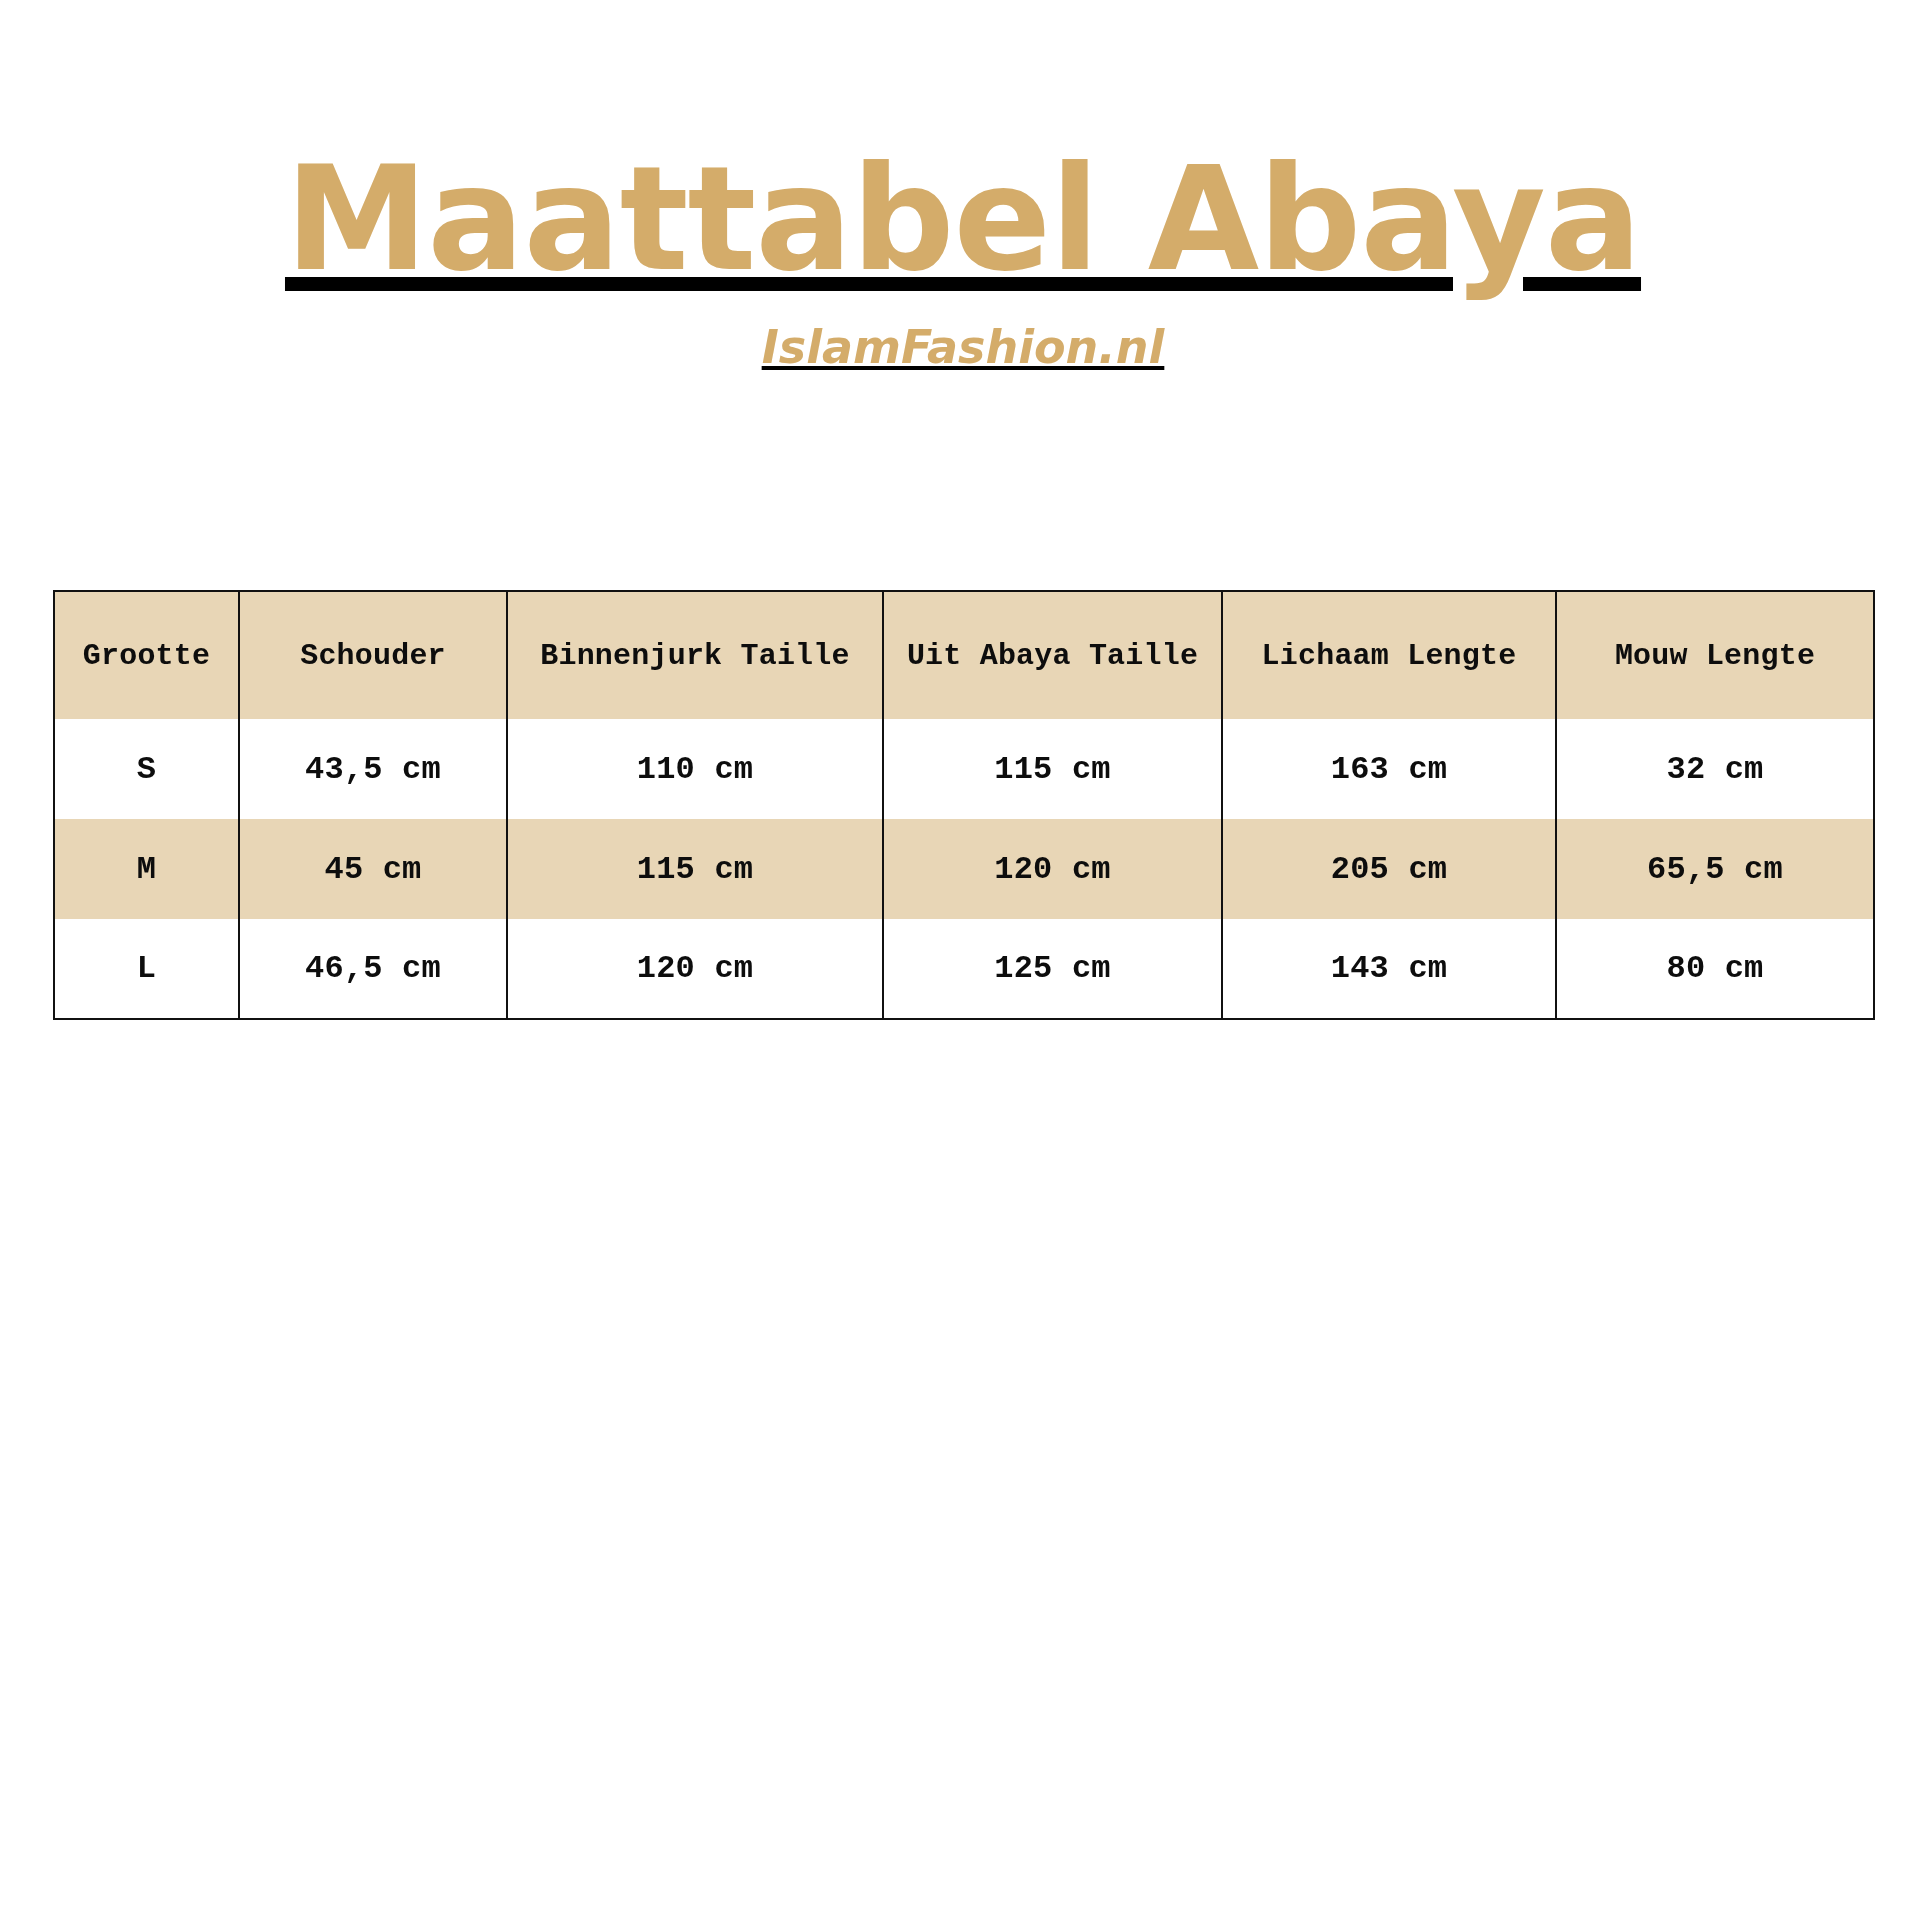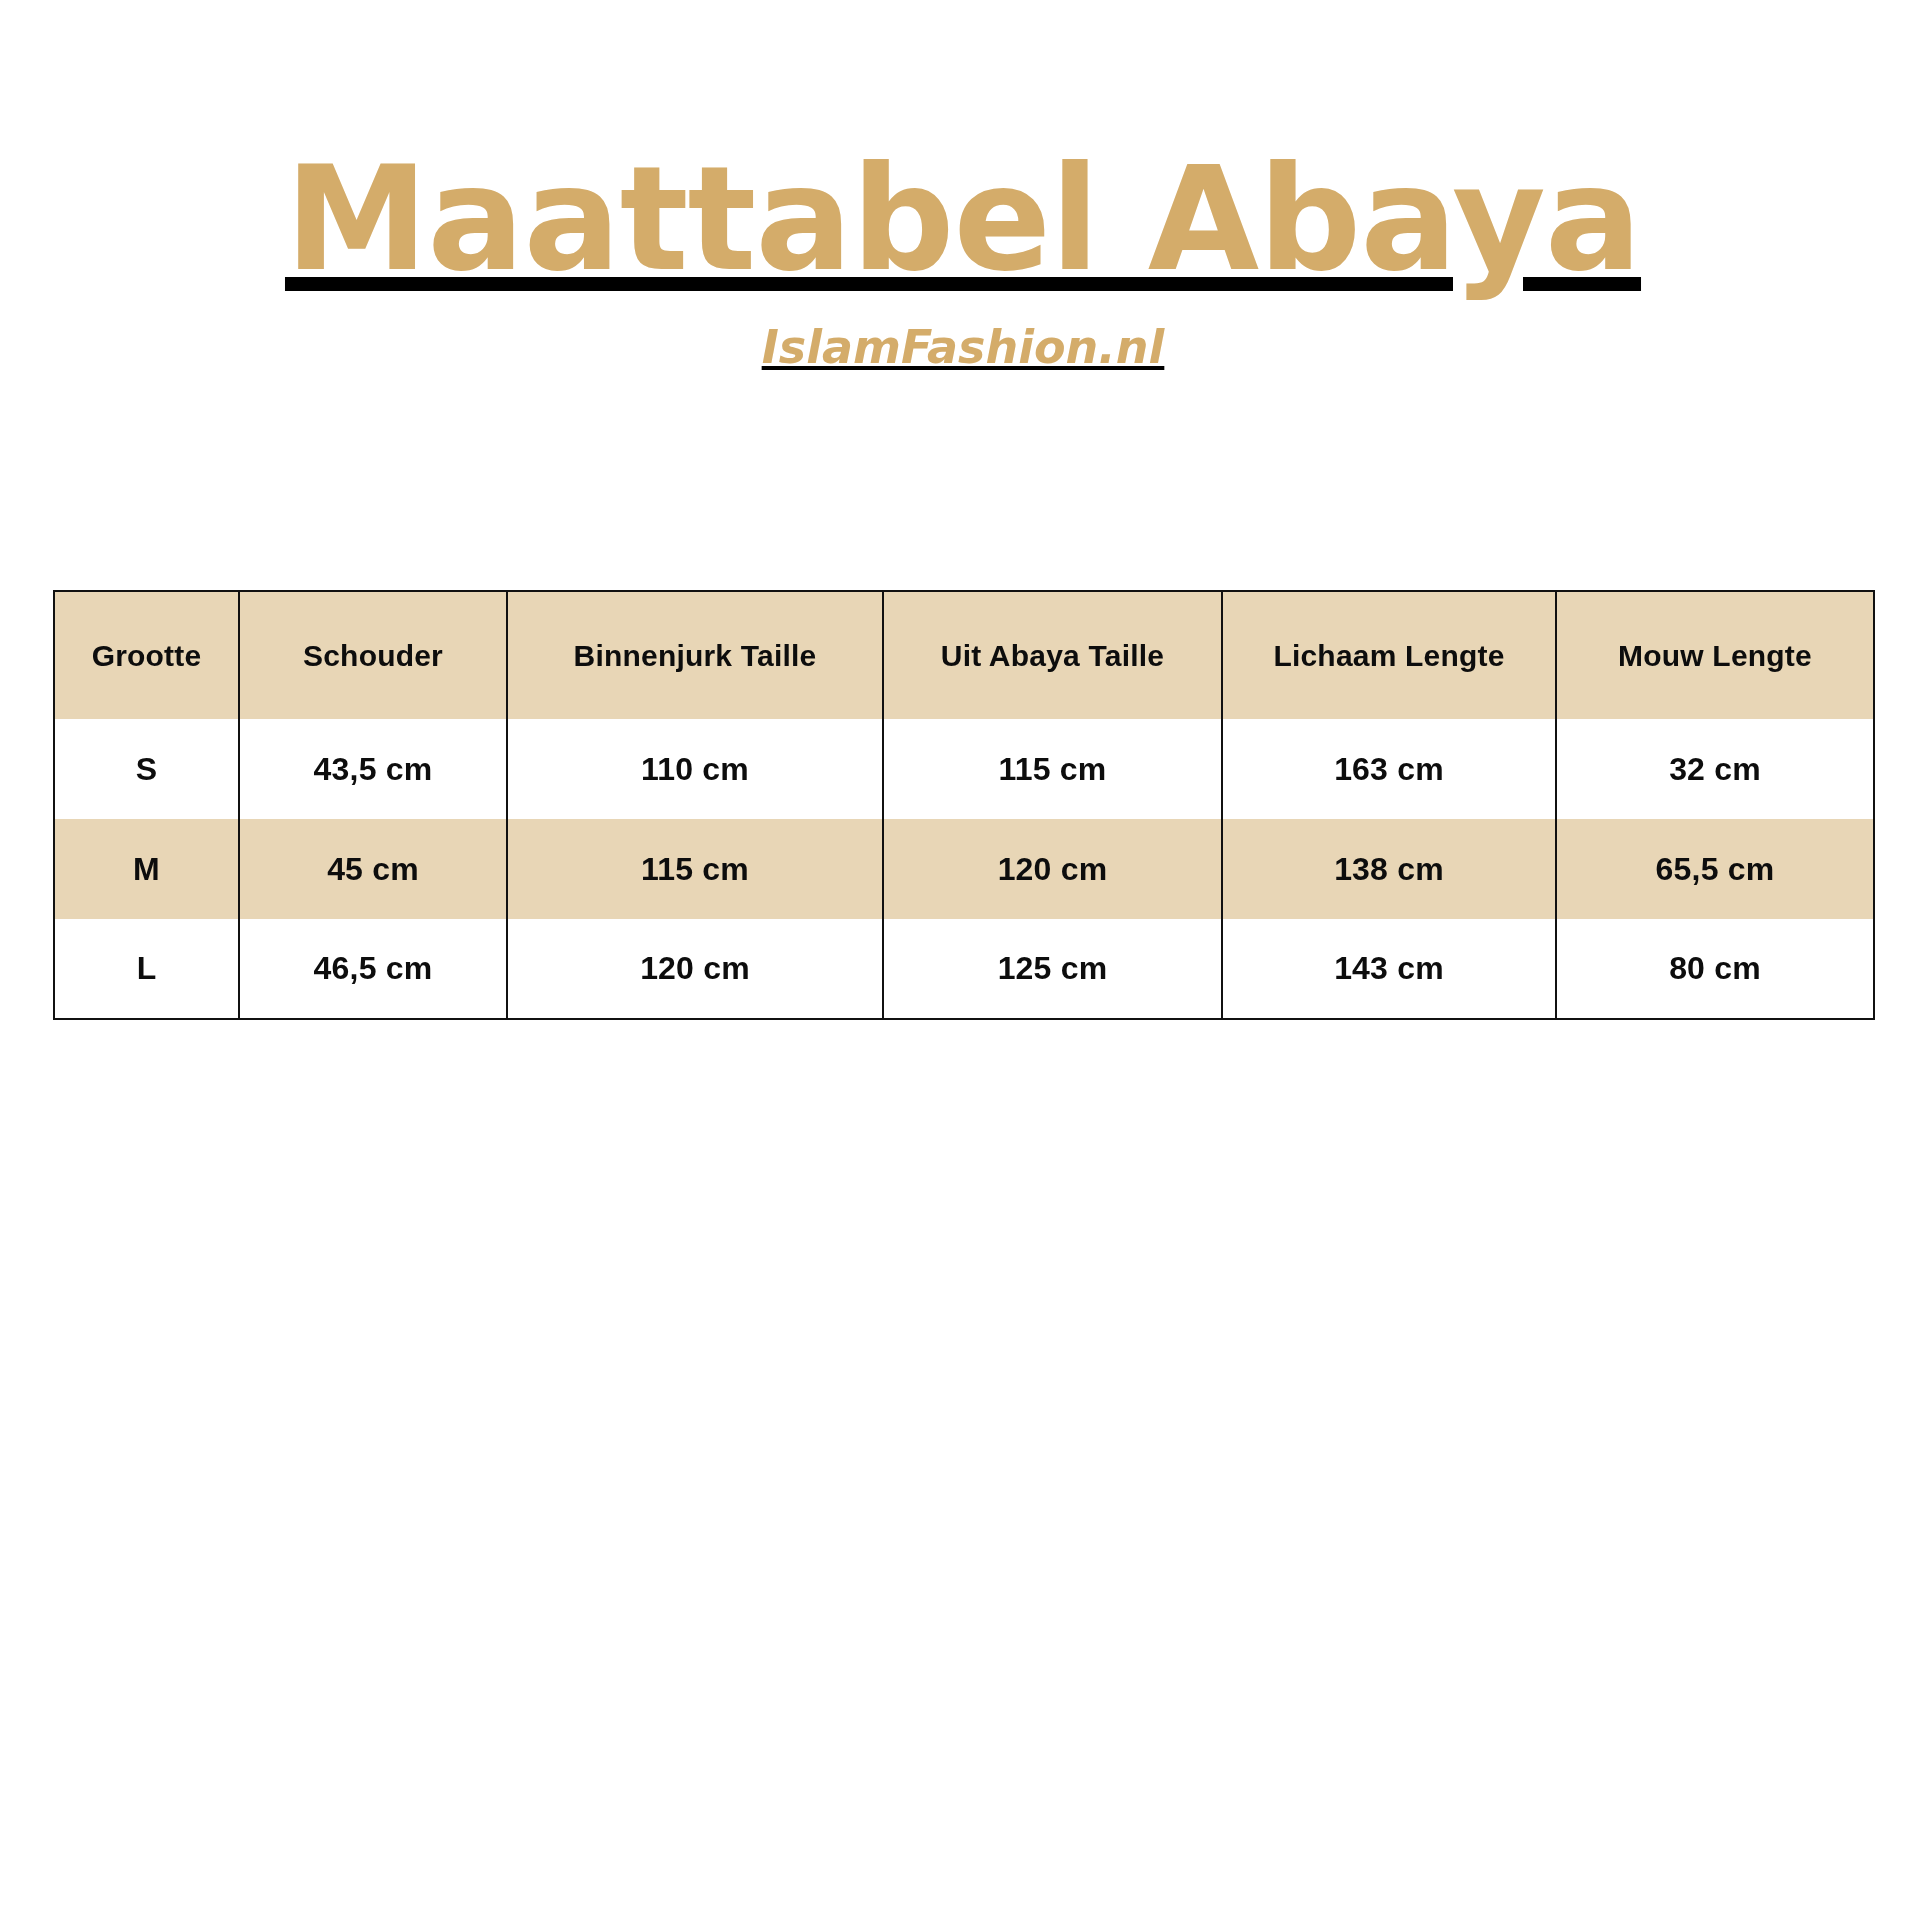--- a/index.html
+++ b/index.html
@@ -76,21 +76,21 @@
 
   table.size-table th,
   table.size-table td {
     border-left: 2.4px solid #111111;
     border-right: 2.4px solid #111111;
     border-top: 0;
     border-bottom: 0;
     text-align: center;
     vertical-align: middle;
     color: #0d0d0d;
-    font-family: Liberation Sans, sans-serif;
+    font-family: Liberation Mono, monospace;
     font-weight: 700;
   }
 
   table.size-table th:first-child,
   table.size-table td:first-child { border-left: 0; }
   table.size-table th:last-child,
   table.size-table td:last-child { border-right: 0; }
 
   thead tr {
     background: #E8D6B6;
@@ -164,21 +164,21 @@
           <td>115 cm</td>
           <td>163 cm</td>
           <td>32 cm</td>
         </tr>
 
         <tr class="row-alt">
           <td class="size-cell">M</td>
           <td>45 cm</td>
           <td>115 cm</td>
           <td>120 cm</td>
-          <td>138 cm</td>
+          <td>205 cm</td>
           <td>65,5 cm</td>
         </tr>
 
         <tr class="row-plain">
           <td class="size-cell">L</td>
           <td>46,5 cm</td>
           <td>120 cm</td>
           <td>125 cm</td>
           <td>143 cm</td>
           <td>80 cm</td>

